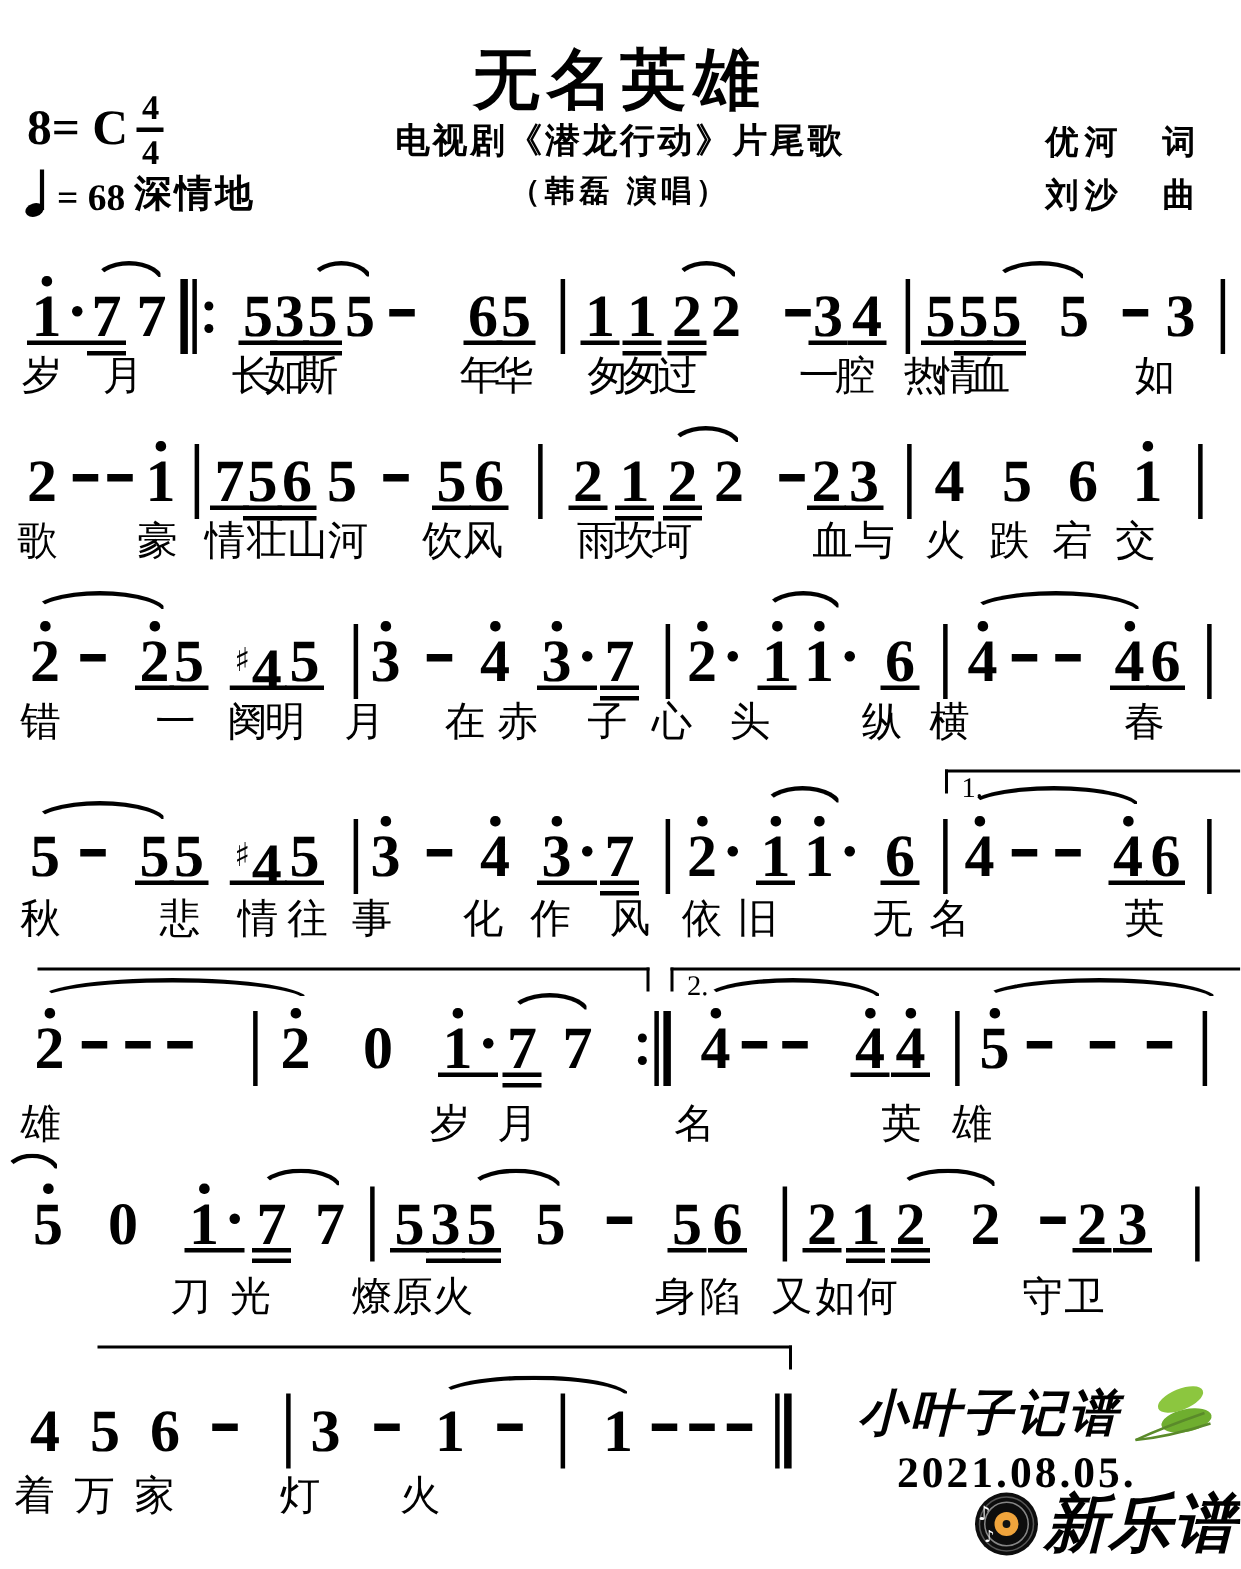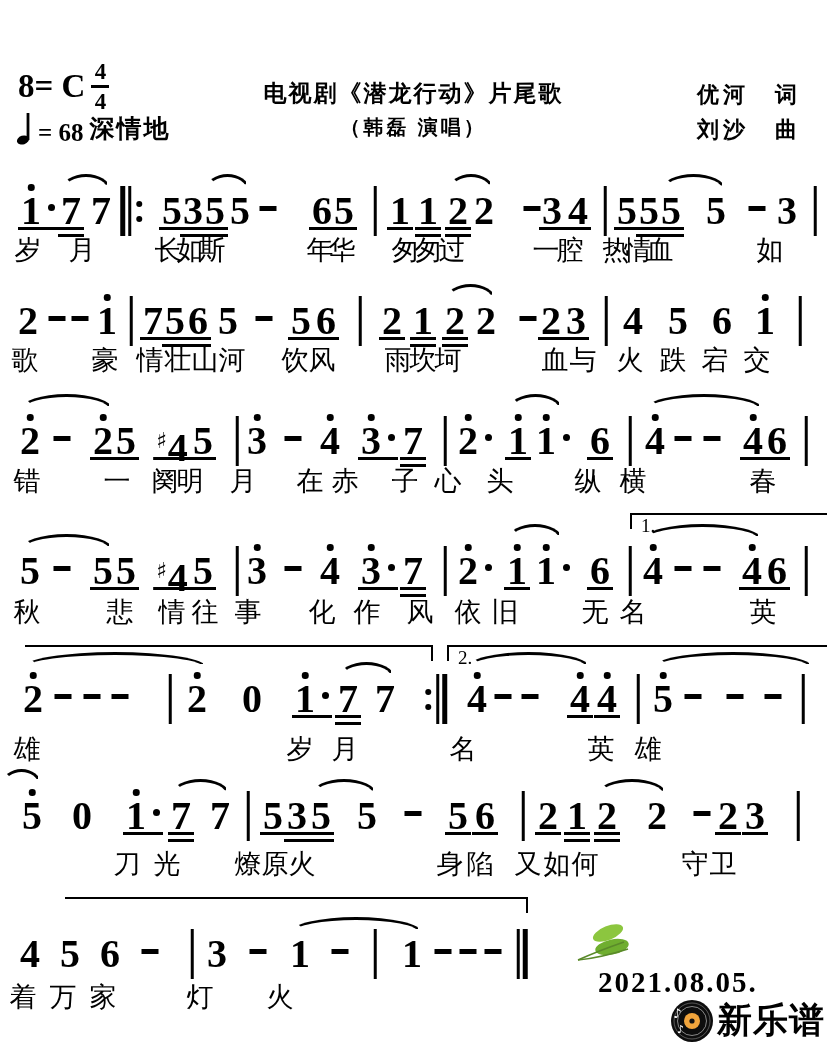--- a/index.html
+++ b/index.html
@@ -41,27 +41,28 @@
   .volta.tl{border-left:2.5px solid #000;}
   .volta.tr{border-right:2.5px solid #000;}
   .vlabel{position:absolute;left:9px;top:0px;font-family:"Liberation Serif",serif;font-size:19px;font-weight:400;}
   .lyrow{position:absolute;left:0;width:100%;height:0;}
   .lyr{position:absolute;transform:translateX(-50%);font-size:27px;font-weight:500;white-space:nowrap;}
 
   .transcriber{left:572px;top:918px;display:flex;align-items:center;gap:4px;
                font-family:"Liberation Serif",serif;font-size:33px;font-weight:600;letter-spacing:2px;font-style:italic;}
   .date{left:598px;top:966px;font-family:"Liberation Serif",serif;font-size:29px;letter-spacing:2px;font-weight:600;}
   .logo{right:2px;bottom:2px;display:flex;align-items:center;gap:3px;}
-  .logo-text{font-size:35px;font-weight:800;letter-spacing:1px;}
+  .logo-text{font-size:42px;font-weight:800;letter-spacing:1px;font-style:italic;}
 </style>
 </head>
 <body>
 
 <div class="page">
 
+  <div class="abs title">无名英雄</div>
   <div class="abs subtitle">电视剧《潜龙行动》片尾歌</div>
   <div class="abs performer">（韩磊 演唱）</div>
 
   <div class="abs keysig">
     <span>8= C</span>
     <span class="frac">
       <span>4</span>
       <span class="fbar"></span>
       <span>4</span>
     </span>
@@ -391,20 +392,21 @@
           <div class="lyr" style="left: 23px;">着</div>
           <div class="lyr" style="left: 63px;">万</div>
           <div class="lyr" style="left: 103px;">家</div>
           <div class="lyr" style="left: 200px;">灯</div>
           <div class="lyr" style="left: 280px;">火</div>
         </div>
       </div>
     </div>
 
   <div class="abs transcriber">
+    <span>小叶子记谱</span>
     <svg width="58" height="48">
       <ellipse cx="36" cy="15" rx="16" ry="7" fill="#8cc63f" transform="rotate(-22 36 15)"></ellipse>
       <ellipse cx="40" cy="29" rx="17" ry="7.5" fill="#6fae2f" transform="rotate(-12 40 29)"></ellipse>
       <path d="M6 42 Q26 33 52 24" stroke="#5a8a2a" stroke-width="1.6" fill="none"></path>
       <path d="M6 42 Q28 40 56 31" stroke="#5a8a2a" stroke-width="1.6" fill="none"></path>
     </svg>
   </div>
   <div class="abs date">2021.08.05.</div>
 
   <div class="abs logo">

